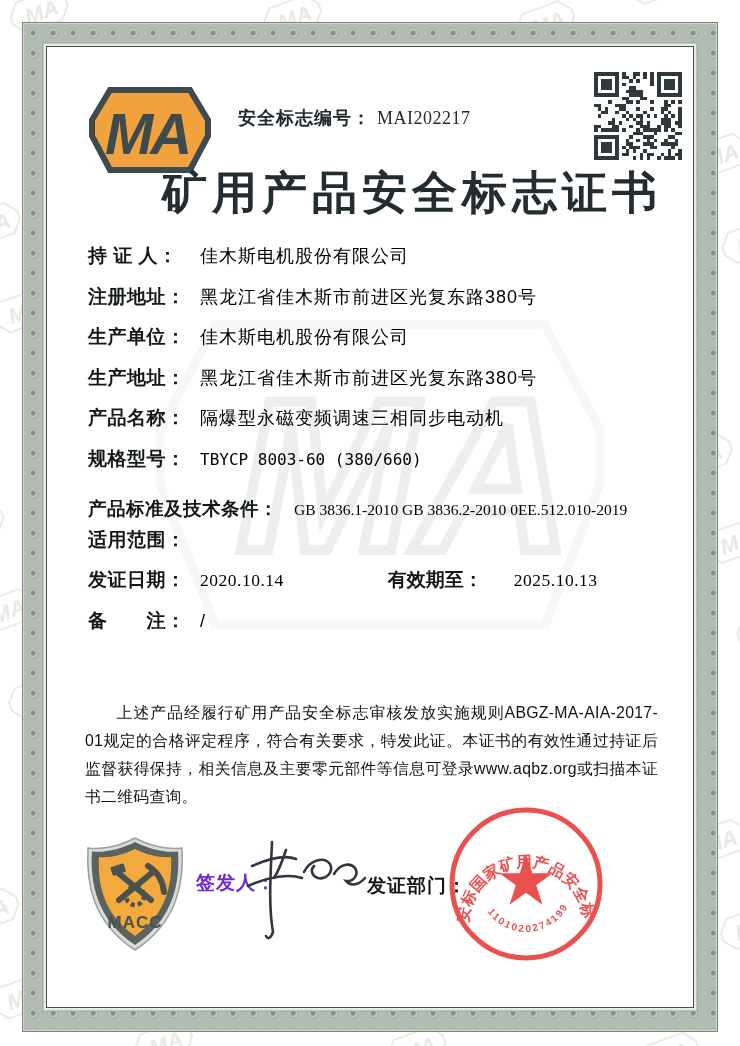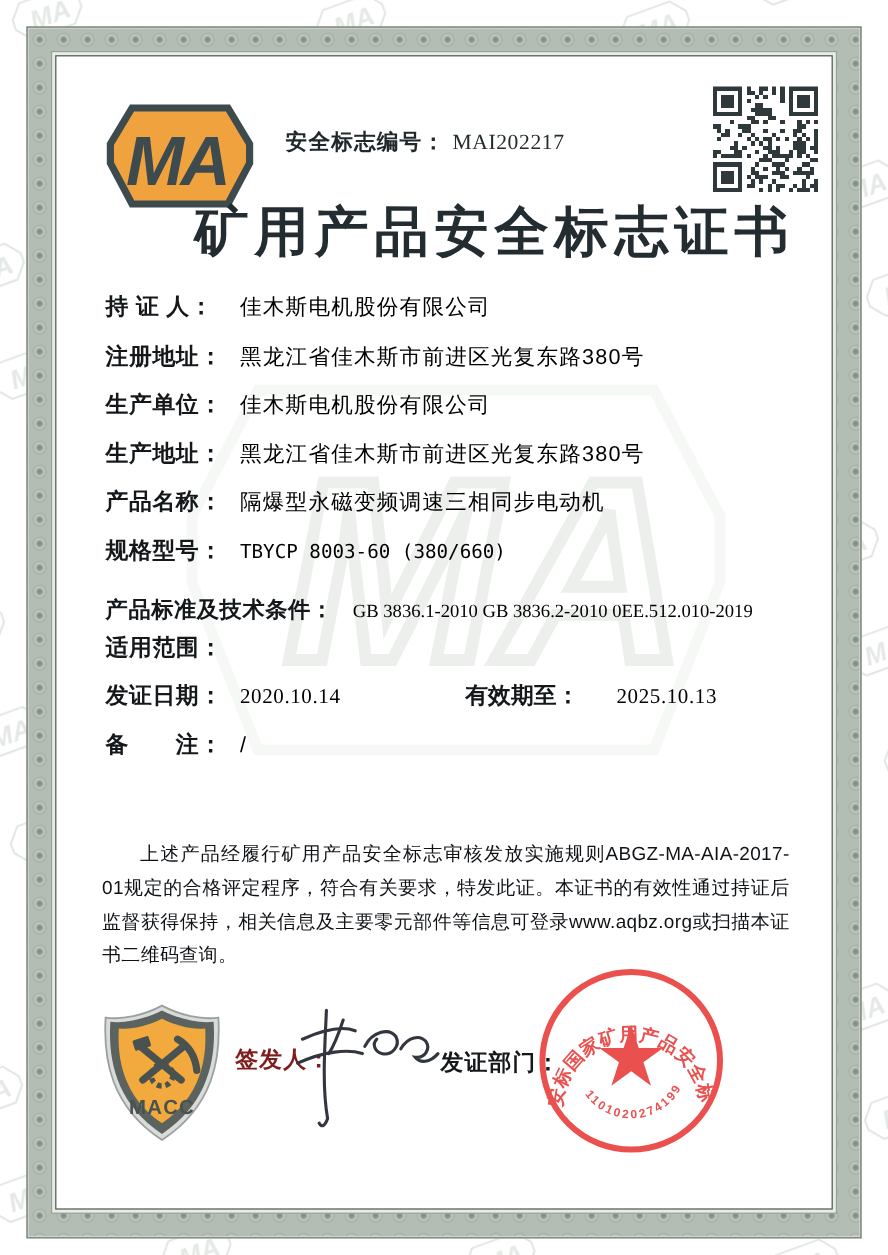--- a/index.html
+++ b/index.html
@@ -55,21 +55,21 @@
     font-weight:bold; font-size:19px; color:#14181b; margin-left:104px; flex:0 0 auto;
     margin-right:31px;
   }
   .statement{
     position:absolute; left:85px; top:699px; width:573px;
     font-size:15.8px; line-height:1.78; color:#101316; text-align:justify;
     text-indent:2em; letter-spacing:.3px;
   }
   .footer{position:absolute; left:0; top:790px; width:740px; height:220px;}
   .shield{position:absolute; left:84px; top:46px; width:102px; height:116px;}
-  .signer{position:absolute; left:196px; top:80px; font-weight:bold; font-size:19px; letter-spacing:1px; color:#7f1d1d;}
+  .signer{position:absolute; left:196px; top:80px; font-weight:bold; font-size:19px; letter-spacing:1px; color:#6d28d9;}
   .signature{position:absolute; left:238px; top:38px; width:140px; height:120px;}
   .dept{position:absolute; left:367px; top:83px; font-weight:bold; font-size:19px; letter-spacing:1px; color:#14181b;}
   .seal{position:absolute; left:442px; top:8px; width:168px; height:172px; opacity:.92; mix-blend-mode:multiply;}
 </style>
 </head>
 <body>
 
 <div class="page">
 
   <svg class="wm-layer" width="740" height="1046">

